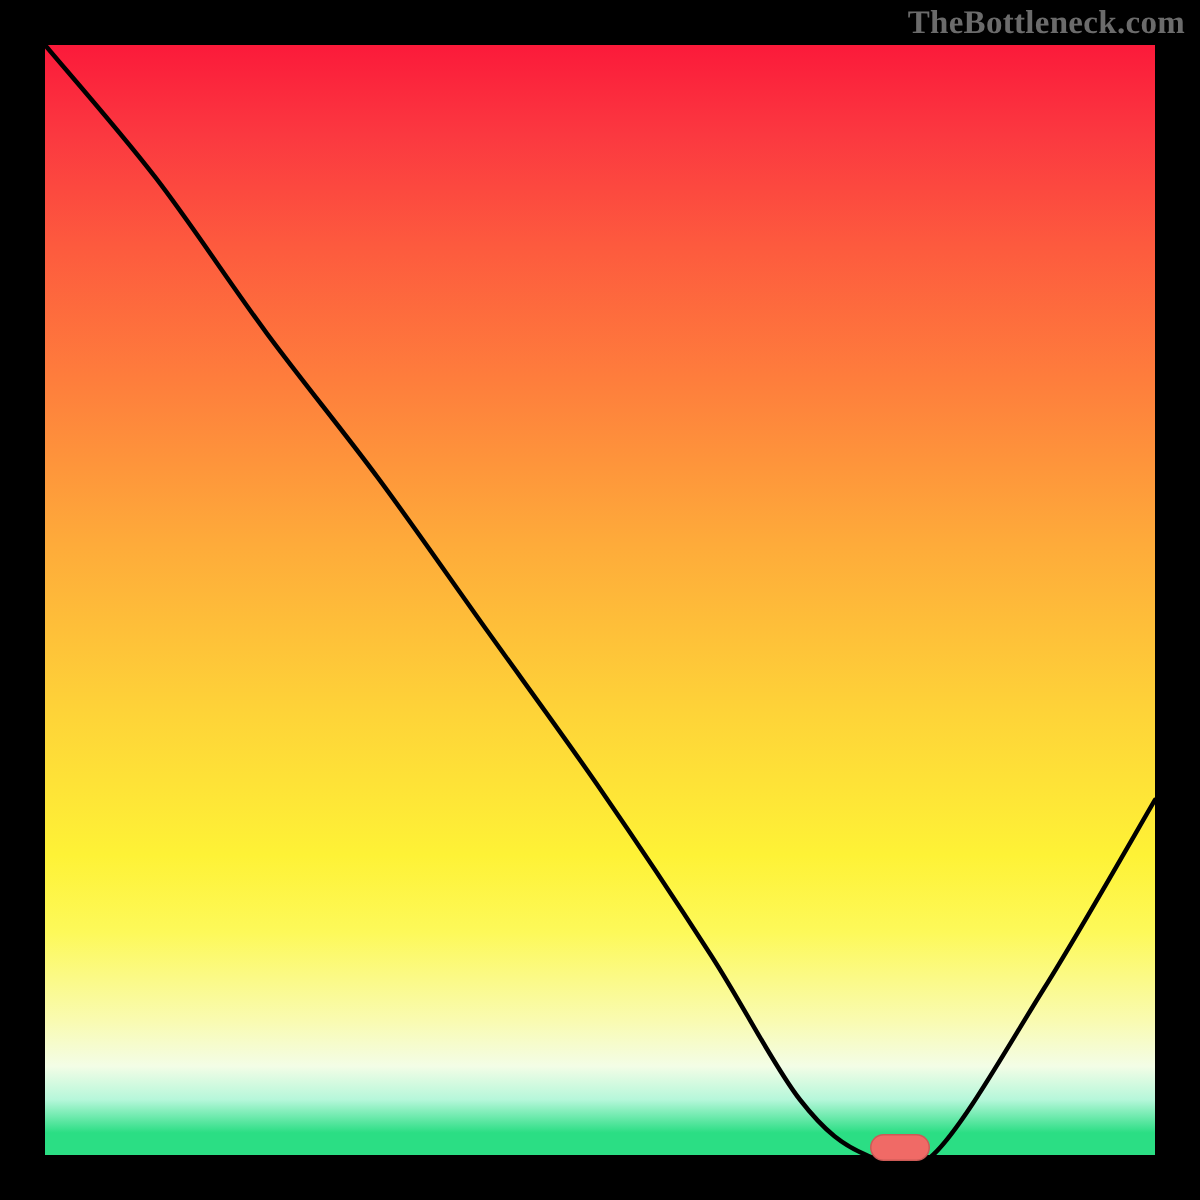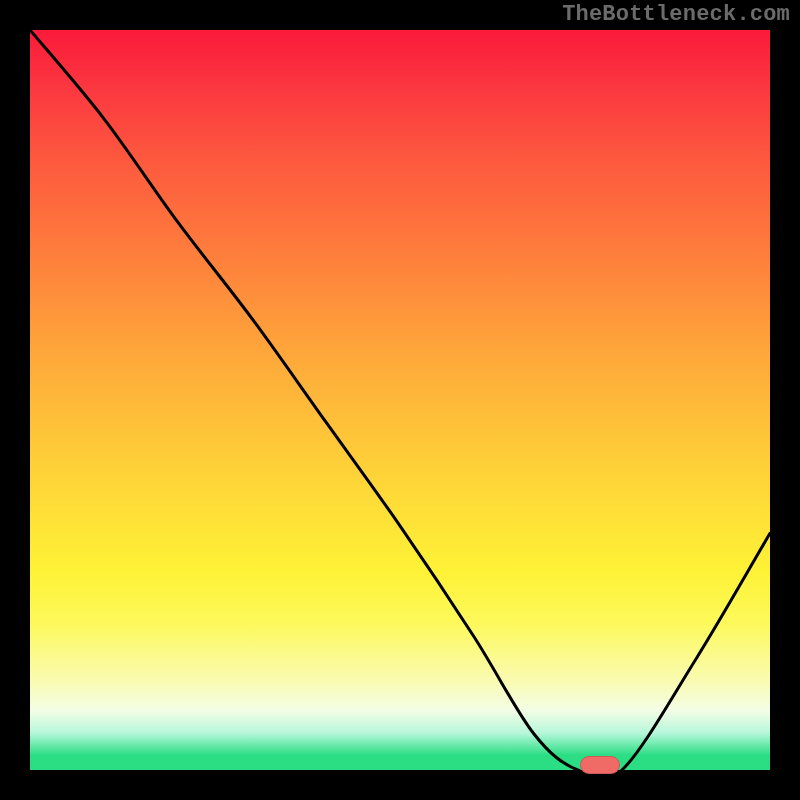--- a/index.html
+++ b/index.html
@@ -13,21 +13,21 @@
   .stage {
     position: relative;
     width: 800px;
     height: 800px;
     background: #000000;
   }
   .watermark {
     position: absolute;
     top: 2px;
     right: 10px;
-    font-family: Liberation Mono, monospace;
+    font-family: Liberation Serif, serif;
     font-size: 22px;
     font-weight: 600;
     color: #6b6b6b;
     letter-spacing: 0.2px;
     z-index: 20;
     margin-left: 24px;
   }
   .plot {
     position: absolute;
     left: 30px;

